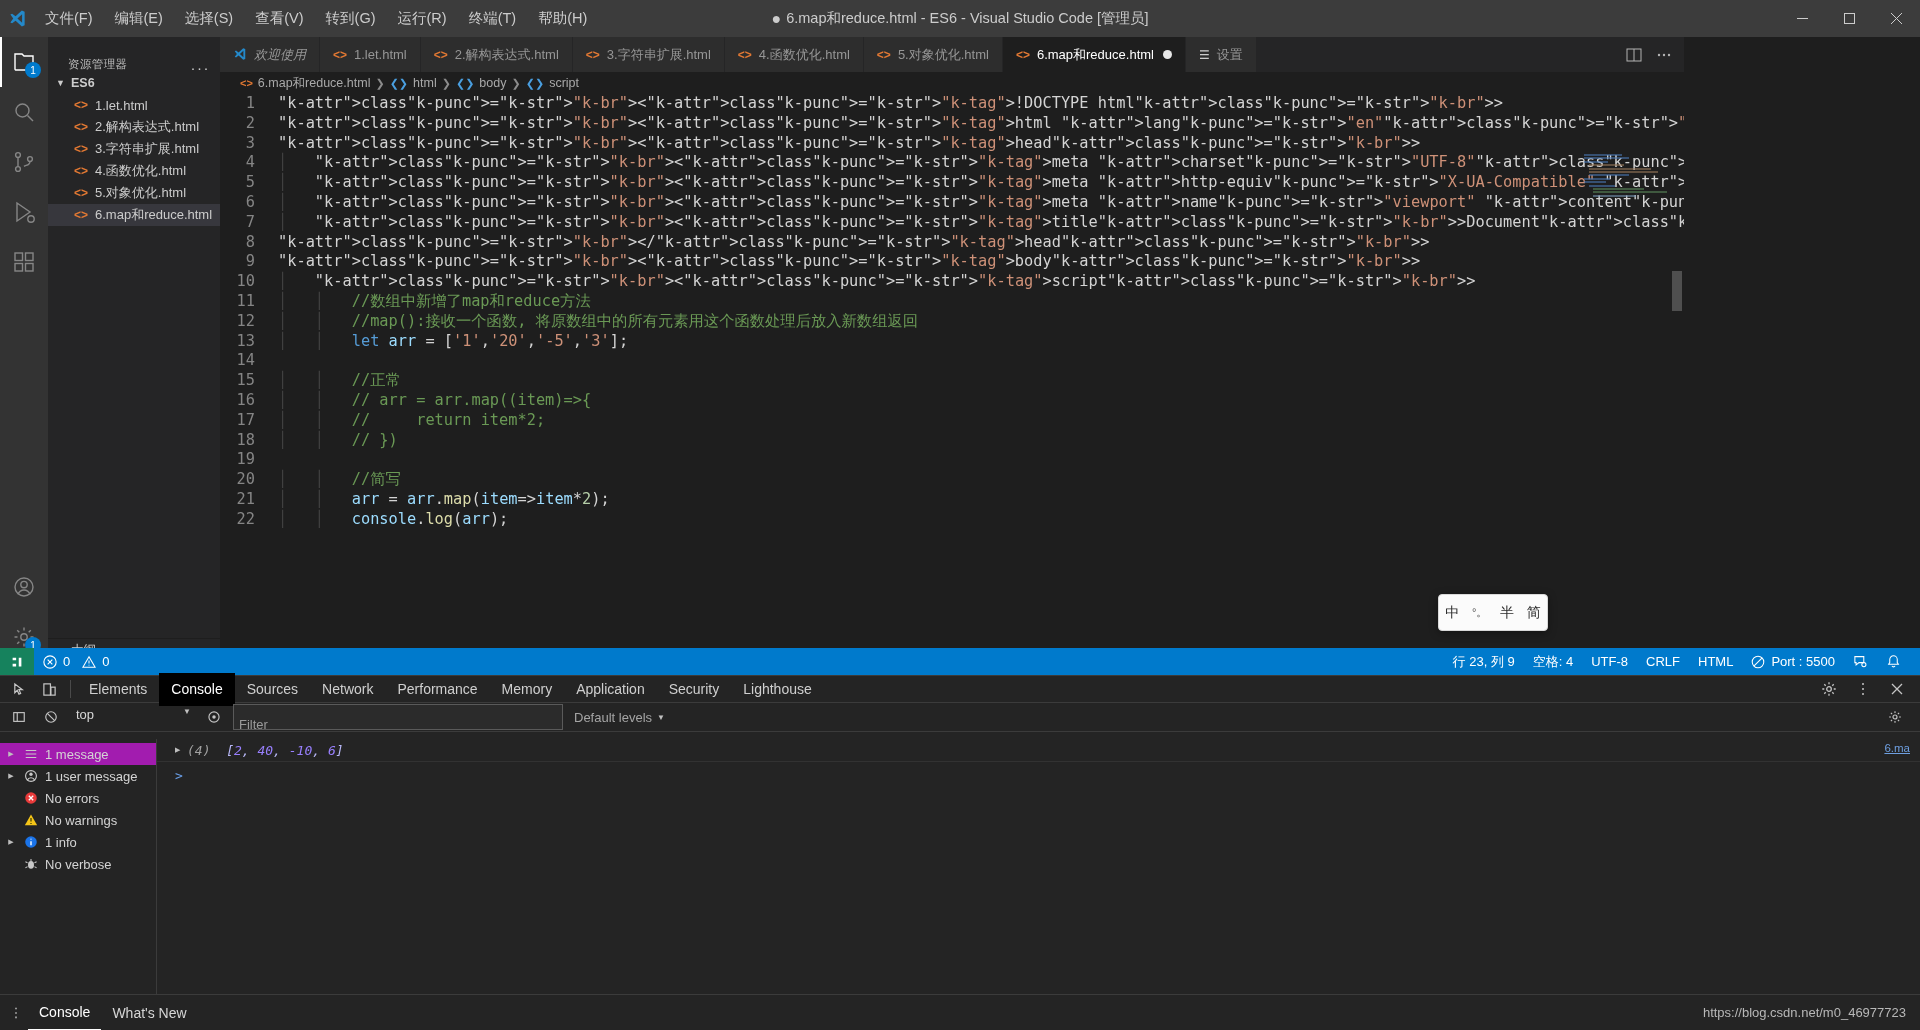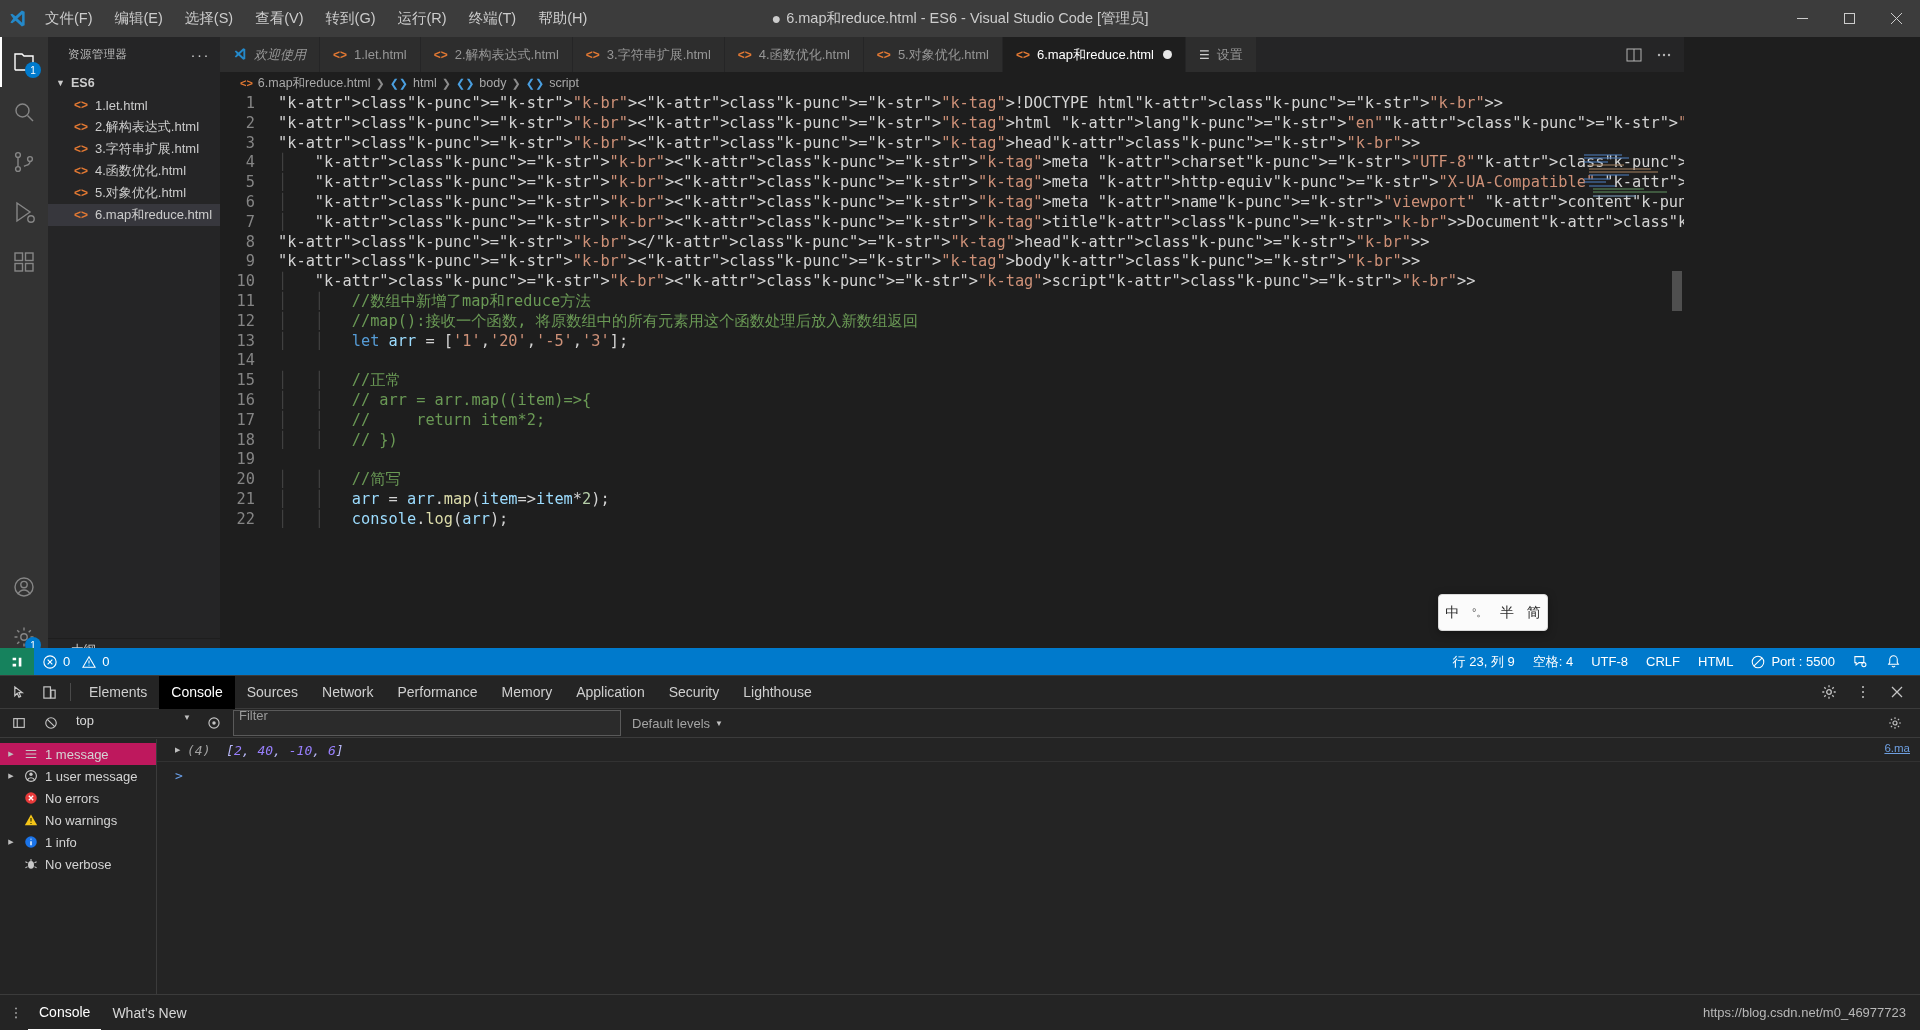--- a/index.html
+++ b/index.html
@@ -55,21 +55,21 @@
     background:#007acc; color:#fff; border-radius:8px; font-size:10px;
     display:flex; align-items:center; justify-content:center; padding:0 4px;
   }
   .ab-bottom { position:absolute; bottom:0; left:0; width:48px; }
 
   
   .sidebar {
     position:absolute; left:48px; top:37px; width:172px; height:625px; background:#252526;
   }
   .sb-header {
-    height:35px; display:flex; align-items:center; justify-content:space-between;
+    height:35px; display:flex; align-items:flex-end; justify-content:space-between;
     padding:0 10px 0 20px; color:#bbbbbb; font-size:11.5px; letter-spacing:.4px;
   }
   .sb-dots { color:#cccccc; font-size:15px; letter-spacing:1.5px; line-height:8px; }
   .sb-section {
     height:22px; display:flex; align-items:center; padding-left:8px;
     color:#cccccc; font-size:12.5px; font-weight:bold;
   }
   .chev { width:12px; display:inline-block; font-size:9px; color:#cccccc; margin-right:3px; }
   .sb-file {
     height:22px; display:flex; align-items:center; padding-left:26px;
@@ -151,21 +151,21 @@
   .sb-remote svg { width:14px; height:14px; fill:#fff; }
   .sb-prob { display:flex; align-items:center; gap:6px; }
   .sb-prob svg { width:14px; height:14px; }
 
   
   .devtools {
     position:absolute; left:0; top:675px; width:1920px; height:355px; background:#242424;
     border-top:1px solid #3b3b3b;
   }
   .dt-tabbar {
-    height:33px; display:flex; align-items:center; background:#242424;
+    height:27px; display:flex; align-items:center; background:#242424;
     border-bottom:1px solid #3b3b3b; padding-left:4px;
   }
   .dt-tool { width:30px; height:33px; display:flex; align-items:center; justify-content:center; }
   .dt-tool svg { width:15px; height:15px; stroke:#c5c5c5; fill:none; stroke-width:1.3; }
   .dt-divider { width:1px; height:18px; background:#4a4a4a; margin:0 6px; }
   .dt-tab {
     padding:0 12px; height:33px; display:flex; align-items:center;
     color:#cfcfcf; font-size:14px; white-space:nowrap;
   }
   .dt-tab.active { background:#000000; color:#ffffff; }
@@ -177,33 +177,33 @@
     border-bottom:1px solid #3b3b3b; padding:0 6px; gap:6px;
   }
   .fb-btn { width:26px; height:24px; display:flex; align-items:center; justify-content:center; }
   .fb-btn svg { width:14px; height:14px; stroke:#c5c5c5; fill:none; stroke-width:1.3; }
   .fb-select {
     width:125px; height:20px; display:flex; justify-content:space-between;
     color:#d8d8d8; font-size:13px; padding:0 4px 0 6px;
   }
   .fb-caret { font-size:8px; color:#c0c0c0; }
   .fb-filter {
-    width:388px; height:20px; background:#2b2b2b; border:1px solid #5a5a5a;
-    color:#9a9a9a; font-size:13px; padding:12px 5px; display:flex; align-items:flex-end;
+    width:330px; height:20px; background:#2b2b2b; border:1px solid #5a5a5a;
+    color:#9a9a9a; font-size:13px; padding:12px 5px; display:flex; align-items:flex-start;
   }
   .fb-levels { color:#a5a5a5; font-size:13px; display:flex; align-items:center; gap:5px; margin-left:5px; }
   .fb-right { margin-left:auto; display:flex; align-items:center; padding-right:6px; }
 
   .dt-body { position:absolute; left:0; right:0; top:63px; bottom:36px; display:flex; }
   .dt-sidebar { width:157px; background:#242424; border-right:1px solid #3b3b3b; padding-top:4px; }
   .dts-row {
     height:22px; display:flex; align-items:center; color:#d4d4d4; font-size:13px;
     padding-left:6px; gap:6px;
   }
-  .dts-row.sel { background:#be185d; }
+  .dts-row.sel { background:#a21caf; }
   .dts-arrow { width:10px; font-size:7px; color:#bdbdbd; text-align:center; }
   .dts-ico { width:17px; display:flex; align-items:center; justify-content:center; }
   .dts-ico svg { width:14px; height:14px; }
 
   .dt-console { flex:1; background:#242424; position:relative; overflow:hidden; }
   .con-row {
     min-height:23px; display:flex; align-items:center; padding:2px 0 2px 18px;
     border-bottom:1px solid #323232; position:relative;
   }
   .con-arrow { width:12px; font-size:7px; color:#bdbdbd; }

